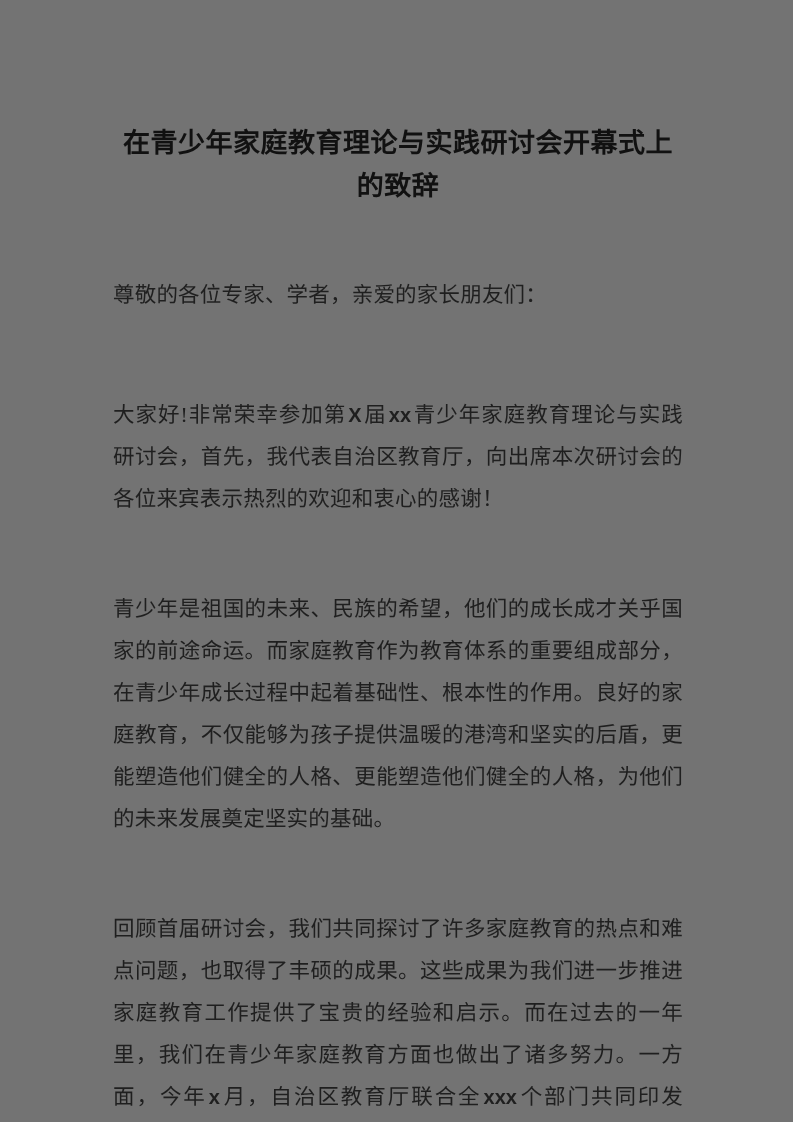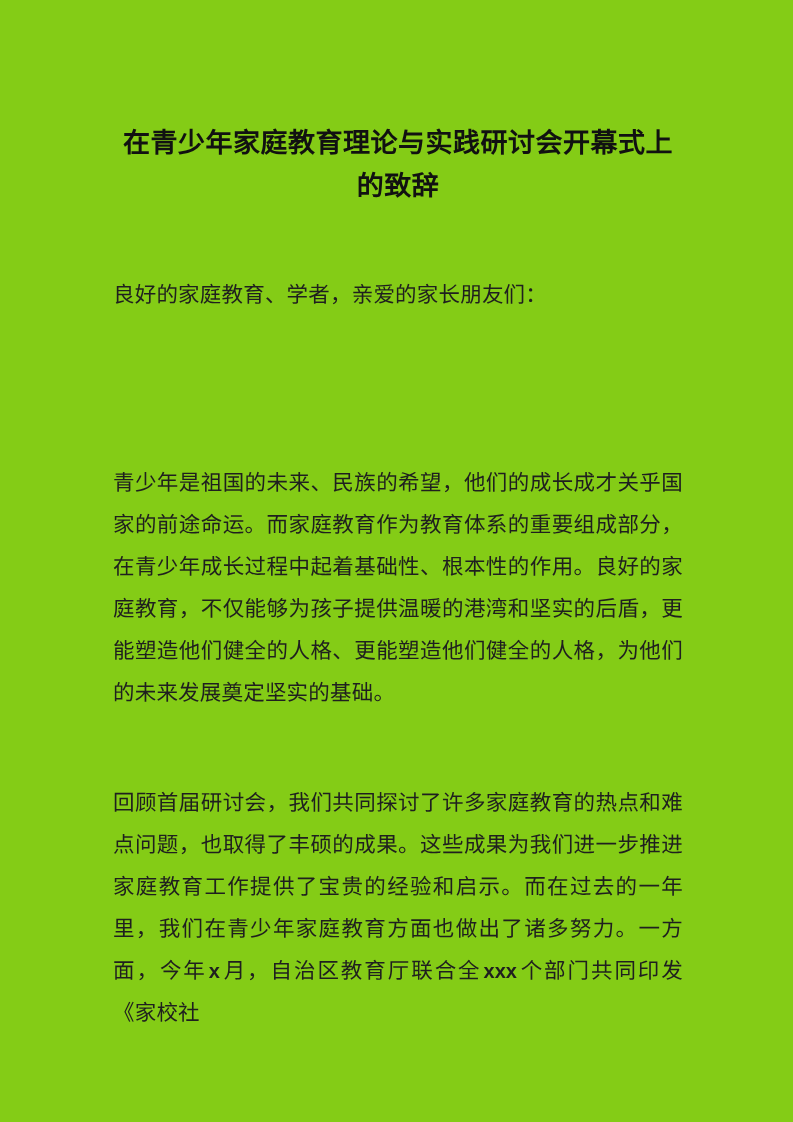--- a/index.html
+++ b/index.html
@@ -73,32 +73,33 @@
     font-family: "Liberation Sans", "DejaVu Sans", sans-serif;
     font-weight: 700;
     font-size: 20px;
     padding: 0 2px;
     letter-spacing: 0;
   }
 </style>
 </head>
 <body>
 
-<div class="page" style="background: #84cc16;">
+<div class="page" style="background: #737373;">
 
   <div class="doc-body">
 
     <h1 class="doc-title">在青少年家庭教育理论与实践研讨会开幕式上的致辞</h1>
 
     <div class="title-gap"></div>
 
-    <p class="body-block" style="color: rgb(31, 31, 31);">良好的家庭教育、学者，亲爱的家长朋友们：</p>
+    <p class="body-block" style="color: rgb(31, 31, 31);">尊敬的各位专家、学者，亲爱的家长朋友们：</p>
 
     <div class="gap-salutation"></div>
 
+    <p class="body-block" id="para-1" style="color: rgb(31, 31, 31);">大家好!非常荣幸参加第<span class="latin">X</span>届<span class="latin">xx</span>青少年家庭教育理论与实践研讨会，首先，我代表自治区教育厅，向出席本次研讨会的各位来宾表示热烈的欢迎和衷心的感谢！</p>
 
     <div class="gap-para"></div>
 
     <p class="body-block" id="para-2" style="color: rgb(31, 31, 31);">青少年是祖国的未来、民族的希望，他们的成长成才关乎国家的前途命运。而家庭教育作为教育体系的重要组成部分，在青少年成长过程中起着基础性、根本性的作用。良好的家庭教育，不仅能够为孩子提供温暖的港湾和坚实的后盾，更能塑造他们健全的人格、更能塑造他们健全的人格，为他们的未来发展奠定坚实的基础。</p>
 
     <div class="gap-para"></div>
 
     <p class="body-block" id="para-3" style="color: rgb(31, 31, 31);">回顾首届研讨会，我们共同探讨了许多家庭教育的热点和难点问题，也取得了丰硕的成果。这些成果为我们进一步推进家庭教育工作提供了宝贵的经验和启示。而在过去的一年里，我们在青少年家庭教育方面也做出了诸多努力。一方面，今年<span class="latin">x</span>月，自治区教育厅联合全<span class="latin">xxx</span>个部门共同印发《家校社</p>
 
   </div>

